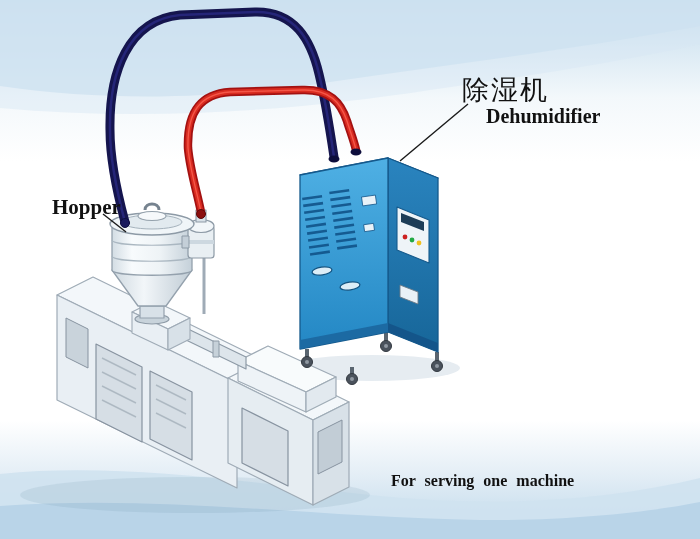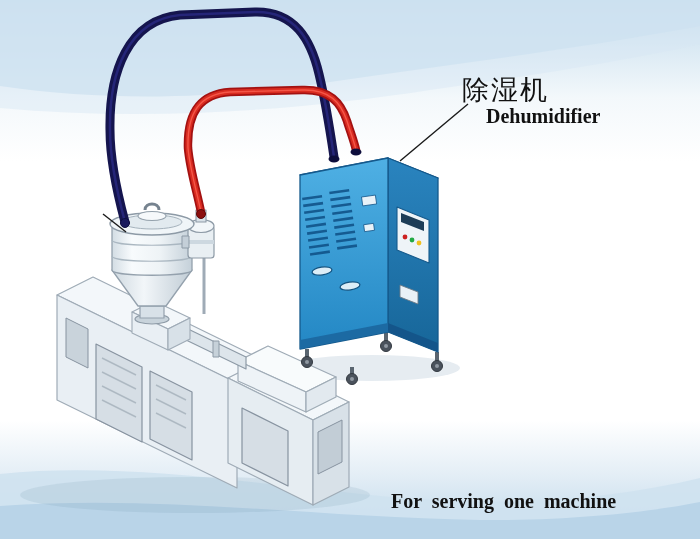--- a/index.html
+++ b/index.html
@@ -12,21 +12,21 @@
   }
   .stage svg{position:absolute;left:0;top:0;}
   .lbl{position:absolute;color:#111;white-space:nowrap;line-height:1.1;}
   .cn{font-family:"Liberation Sans","DejaVu Sans",sans-serif;font-weight:normal;}
   .en{font-family:"Liberation Serif","DejaVu Serif",serif;font-weight:bold;}
   .hopper-cn{left:52px;top:166px;font-size:27px;letter-spacing:2px;}
   .hopper-en{left:52px;top:196px;font-size:21px;}
   .dehum-cn{left:462px;top:76px;font-size:27px;letter-spacing:2px;}
   .dehum-en{left:446px;top:105px;font-size:20px;margin-left:40px;}
   .cap-cn{left:383px;top:464px;font-size:28px;letter-spacing:1px;}
-  .cap-en{left:391px;top:490px;font-size:20px;word-spacing:5px;}
+  .cap-en{left:391px;top:472px;font-size:16px;word-spacing:5px;}
 </style>
 </head>
 <body>
 
 <div class="stage">
 
   <svg width="700" height="539" viewBox="0 0 700 539">
     <defs>
       <linearGradient id="gCabF" x1="0" y1="0" x2="0" y2="1">
         <stop offset="0" stop-color="#4fb0e4"></stop>
@@ -194,16 +194,17 @@
       <circle cx="125" cy="223" r="4.5" fill="#191a5e" stroke="#0e0e40" stroke-width="1"></circle>
       <circle cx="201" cy="214" r="4.5" fill="#8c0f0f" stroke="#5e0a0a" stroke-width="1"></circle>
       <ellipse cx="334" cy="159" rx="5.5" ry="3.5" fill="#0d0d3c"></ellipse>
       <ellipse cx="356" cy="152" rx="5.5" ry="3.5" fill="#0d0d3c"></ellipse>
     </g>
 
     <line x1="103" y1="214" x2="126" y2="232" stroke="#1a1a1a" stroke-width="1.4"></line>
     <line x1="468" y1="104" x2="400" y2="161" stroke="#1a1a1a" stroke-width="1.4"></line>
   </svg>
 
+  <div class="lbl en hopper-en">Hopper</div>
   <div class="lbl cn dehum-cn">除湿机</div>
   <div class="lbl en dehum-en">Dehumidifier</div>
   <div class="lbl en cap-en">For serving one machine</div>
 </div>
 
 </body></html>

